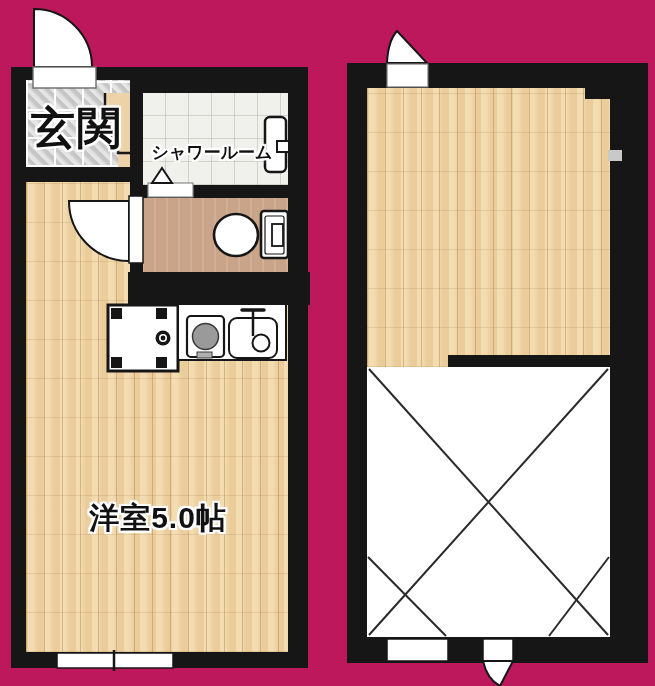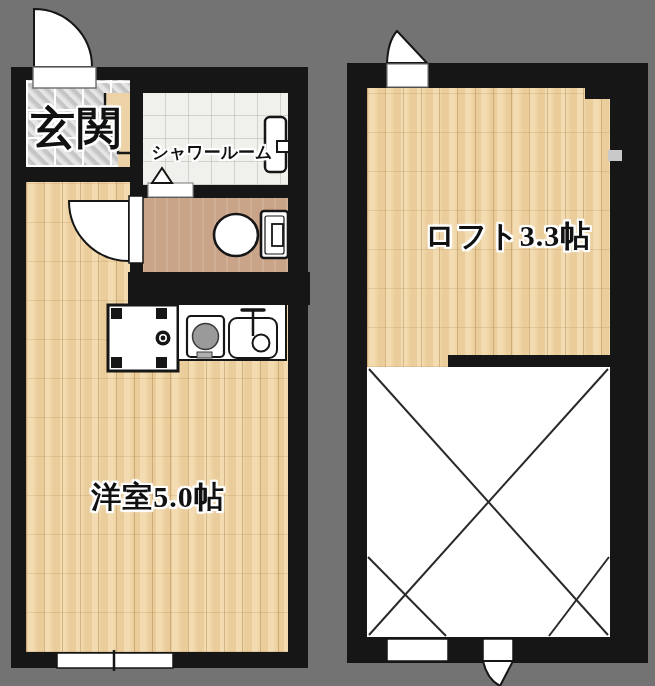--- a/index.html
+++ b/index.html
@@ -1,17 +1,17 @@
 <!DOCTYPE html>
 <html><head>
 <meta charset="utf-8">
 <style>
   html,body{margin:0;padding:0;background:#fff;}
-  .plan{position:relative;width:655px;height:686px;background:#737373;overflow:hidden;
-        font-family:Liberation Serif, serif;}
+  .plan{position:relative;width:655px;height:686px;background:#be185d;overflow:hidden;
+        font-family:Liberation Sans, sans-serif;}
   .wall{position:absolute;background:#161616;}
   .wood{position:absolute;background-color:#f0d4a2;
     background-image:
       repeating-linear-gradient(0deg, rgba(150,100,45,.16) 0 1px, rgba(0,0,0,0) 1px 39px),
       repeating-linear-gradient(90deg, rgba(150,100,45,.32) 0 1px, rgba(0,0,0,0) 1px 18px),
       repeating-linear-gradient(90deg, rgba(255,250,235,.20) 2px 7px, rgba(120,70,20,.05) 12px 18px);}
   .tile-entrance{position:absolute;background-color:#d4d4d4;
     background-image:
       repeating-linear-gradient(0deg, rgba(255,255,255,.95) 0 2px, rgba(0,0,0,0) 2px 28px),
       repeating-linear-gradient(90deg, rgba(255,255,255,.95) 0 2px, rgba(0,0,0,0) 2px 28px),
@@ -142,16 +142,15 @@
 
     <rect x="387" y="639" width="61" height="22" fill="#ffffff" stroke="#161616" stroke-width="1.5"></rect>
     <g>
       <rect x="483" y="639" width="30" height="22" fill="#ffffff" stroke="#161616" stroke-width="1.5"></rect>
       <path d="M 483 661 Q 487 679 500 686 L 513 661 Z" fill="#ffffff" stroke="#161616" stroke-width="2"></path>
     </g>
   </svg>
 
   <div class="label lbl-entrance" style="left:77px;top:128px;">玄関</div>
   <div class="label lbl-shower" style="left:212px;top:152px;">シャワールーム</div>
-  <div class="label lbl-room" style="left:158px;top:497px;">洋室5.0帖</div>
-  <div class="label lbl-room" style="left:508px;top:236px;">ロフト3.3帖</div>
+  <div class="label lbl-room" style="left:158px;top:518px;">洋室5.0帖</div>
 
 </div>
 
 </body></html>

